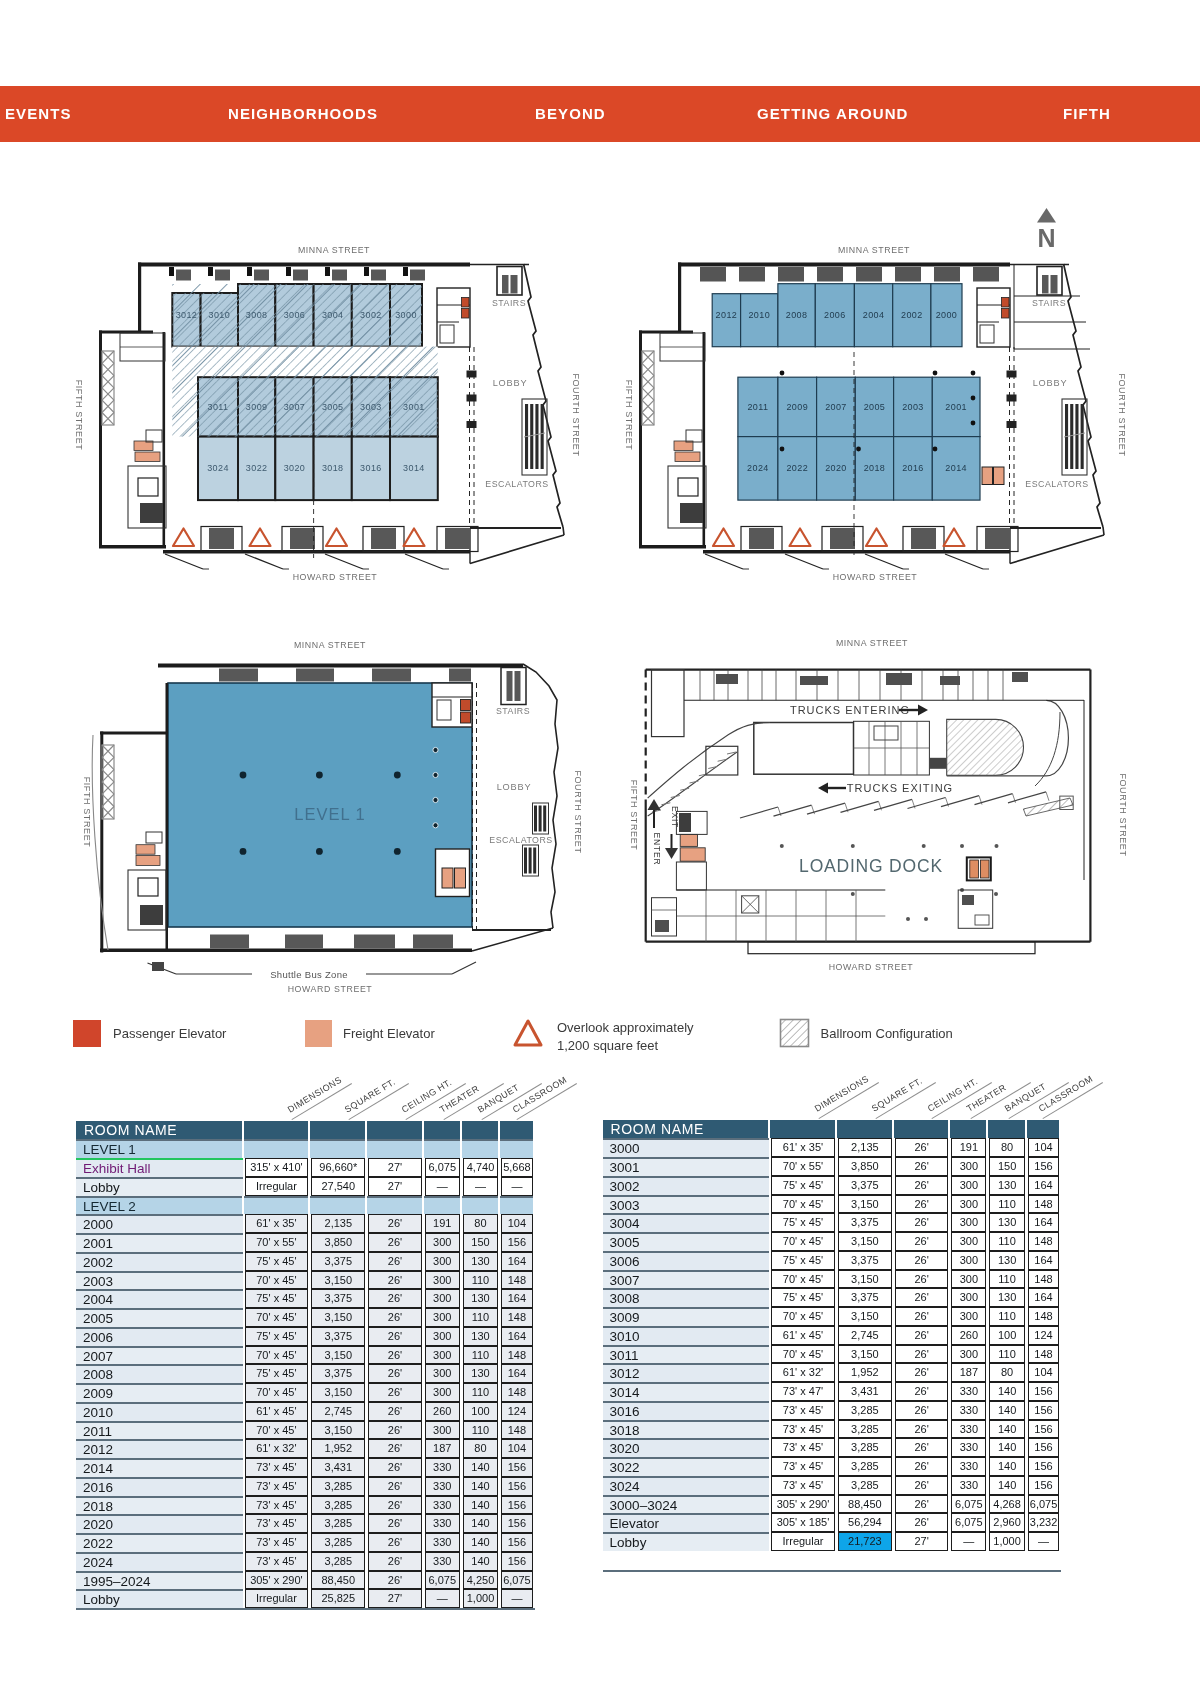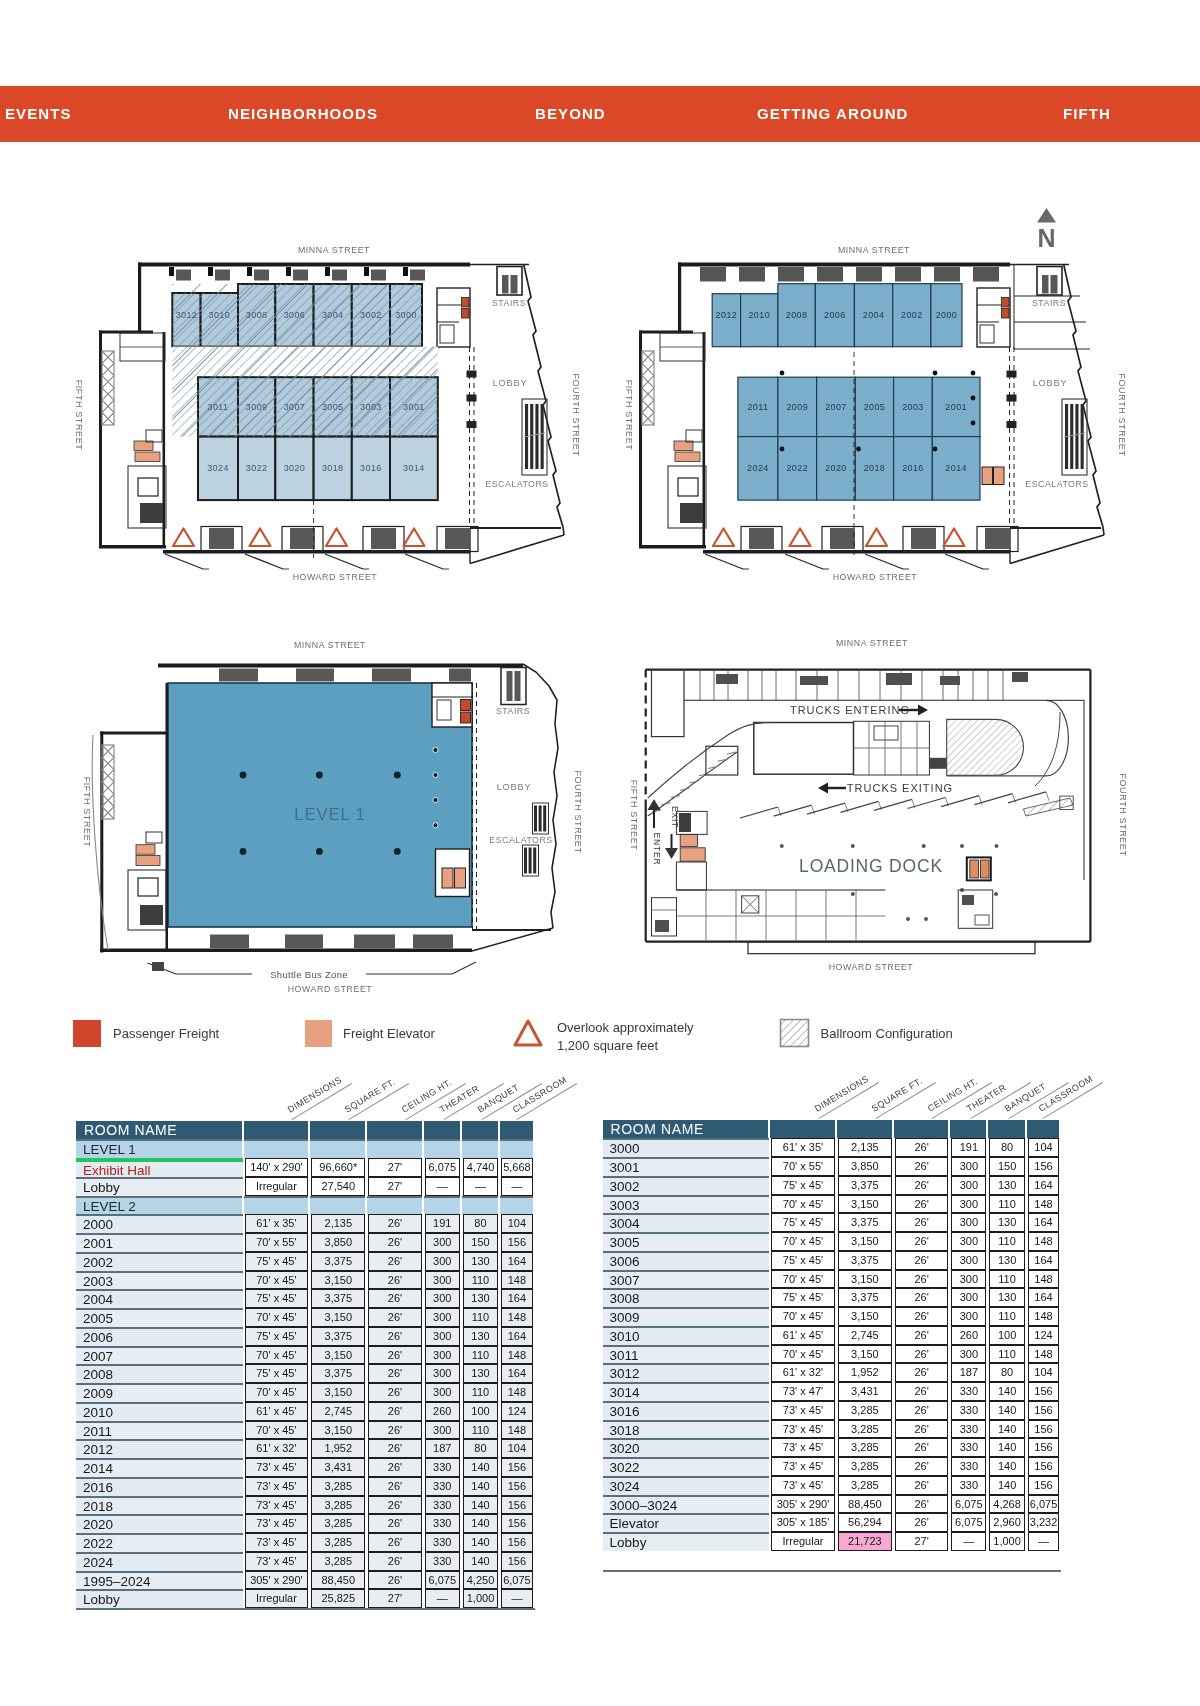--- a/index.html
+++ b/index.html
@@ -749,21 +749,21 @@
 <rect x="958.2" y="890" width="34.5" height="38.3" fill="none" stroke="#333" stroke-width="1"></rect>
 <rect x="962" y="895" width="12" height="10" fill="#4f4f4f"></rect>
 <rect x="975" y="915" width="14" height="10" fill="none" stroke="#444" stroke-width="0.9"></rect>
 
 <line x1="1046" y1="700.3" x2="1084" y2="700.3" stroke="#222" stroke-width="1"></line>
 <rect x="1059.8" y="796.1" width="13.4" height="13.4" fill="none" stroke="#555" stroke-width="1"></rect>
 </g>
 </svg>
 
 <div class="abs" style="left:72.5px;top:1019.6px;width:28.5px;height:27px;background:#D0452B;"></div>
-<div class="leg" style="left:113px;top:1026px;">Passenger Freight</div>
+<div class="leg" style="left:113px;top:1026px;">Passenger Elevator</div>
 
 <div class="abs" style="left:305px;top:1019.6px;width:27px;height:27px;background:#E7A181;"></div>
 <div class="leg" style="left:343px;top:1026px;">Freight Elevator</div>
 
 <svg class="abs" style="left:510px;top:1016px;" width="40" height="36" viewBox="0 0 40 36">
     <path d="M18,5 L5,29 L31,29 Z" fill="#fff" stroke="#C8542F" stroke-width="3" stroke-linejoin="round"></path>
   </svg>
 <div class="leg" style="left:557px;top:1019px;line-height:18px;">Overlook approximately<br>1,200 square feet</div>
 
 <svg class="abs" style="left:779px;top:1018px;" width="32" height="31" viewBox="0 0 32 31">
@@ -789,22 +789,22 @@
 <div class="tr" style="height:18.75px;">
 <div style="position:absolute;left:0;top:0;width:165.6px;height:100%;background:#B5D4E7;border-top:2px solid #5B6E7C;box-sizing:border-box;color:#152933;font-size:13.5px;line-height:18.75px;padding-left:7px;">LEVEL 1</div>
 <div style="position:absolute;left:167.6px;top:0;width:64.6px;height:100%;background:#B5D4E7;border-top:2px solid #5B6E7C;box-sizing:border-box;"></div>
 <div style="position:absolute;left:234.2px;top:0;width:55.2px;height:100%;background:#B5D4E7;border-top:2px solid #5B6E7C;box-sizing:border-box;"></div>
 <div style="position:absolute;left:291.4px;top:0;width:54.2px;height:100%;background:#B5D4E7;border-top:2px solid #5B6E7C;box-sizing:border-box;"></div>
 <div style="position:absolute;left:347.59999999999997px;top:0;width:36.3px;height:100%;background:#B5D4E7;border-top:2px solid #5B6E7C;box-sizing:border-box;"></div>
 <div style="position:absolute;left:385.9px;top:0;width:36.2px;height:100%;background:#B5D4E7;border-top:2px solid #5B6E7C;box-sizing:border-box;"></div>
 <div style="position:absolute;left:424.09999999999997px;top:0;width:32.7px;height:100%;background:#B5D4E7;border-top:2px solid #5B6E7C;box-sizing:border-box;"></div>
 </div>
 <div class="tr" style="height:18.75px;">
-<div style="position:absolute;left:0;top:0;width:166.6px;height:100%;background:#E2EAF2;border-top:4px solid #22c55e;box-sizing:border-box;color:#b91c1c;font-size:13.5px;line-height:18.75px;padding-left:7px;">Exhibit Hall</div>
-<div style="position:absolute;left:168.6px;top:0;width:63.599999999999994px;height:18.75px;background:#fff;border:1px solid #1d1d1d;box-sizing:border-box;color:#15191c;font-size:11px;line-height:16.75px;text-align:center;">140' x 290'</div>
+<div style="position:absolute;left:0;top:0;width:166.6px;height:100%;background:#E2EAF2;border-top:2px solid #22c55e;box-sizing:border-box;color:#701a75;font-size:13.5px;line-height:18.75px;padding-left:7px;">Exhibit Hall</div>
+<div style="position:absolute;left:168.6px;top:0;width:63.599999999999994px;height:18.75px;background:#fff;border:1px solid #1d1d1d;box-sizing:border-box;color:#15191c;font-size:11px;line-height:16.75px;text-align:center;">315' x 410'</div>
 <div style="position:absolute;left:235.2px;top:0;width:54.2px;height:18.75px;background:#fff;border:1px solid #1d1d1d;box-sizing:border-box;color:#15191c;font-size:11px;line-height:16.75px;text-align:center;">96,660*</div>
 <div style="position:absolute;left:292.4px;top:0;width:53.2px;height:18.75px;background:#fff;border:1px solid #1d1d1d;box-sizing:border-box;color:#15191c;font-size:11px;line-height:16.75px;text-align:center;">27'</div>
 <div style="position:absolute;left:348.59999999999997px;top:0;width:35.3px;height:18.75px;background:#fff;border:1px solid #1d1d1d;box-sizing:border-box;color:#15191c;font-size:11px;line-height:16.75px;text-align:center;">6,075</div>
 <div style="position:absolute;left:386.9px;top:0;width:35.2px;height:18.75px;background:#fff;border:1px solid #1d1d1d;box-sizing:border-box;color:#15191c;font-size:11px;line-height:16.75px;text-align:center;">4,740</div>
 <div style="position:absolute;left:425.09999999999997px;top:0;width:31.700000000000003px;height:18.75px;background:#fff;border:1px solid #1d1d1d;box-sizing:border-box;color:#15191c;font-size:11px;line-height:16.75px;text-align:center;">5,668</div>
 </div>
 <div class="tr" style="height:18.75px;">
 <div style="position:absolute;left:0;top:0;width:166.6px;height:100%;background:#E6EDF3;border-top:2px solid #5B6E7C;box-sizing:border-box;color:#15191c;font-size:13.5px;line-height:18.75px;padding-left:7px;">Lobby</div>
 <div style="position:absolute;left:168.6px;top:0;width:63.599999999999994px;height:18.75px;background:#fff;border:1px solid #1d1d1d;box-sizing:border-box;color:#15191c;font-size:11px;line-height:16.75px;text-align:center;">Irregular</div>
 <div style="position:absolute;left:235.2px;top:0;width:54.2px;height:18.75px;background:#fff;border:1px solid #1d1d1d;box-sizing:border-box;color:#15191c;font-size:11px;line-height:16.75px;text-align:center;">27,540</div>
@@ -1209,21 +1209,21 @@
 <div style="position:absolute;left:168.6px;top:0;width:63.599999999999994px;height:18.75px;background:#fff;border:1px solid #1d1d1d;box-sizing:border-box;color:#15191c;font-size:11px;line-height:16.75px;text-align:center;">305' x 185'</div>
 <div style="position:absolute;left:235.2px;top:0;width:54.2px;height:18.75px;background:#fff;border:1px solid #1d1d1d;box-sizing:border-box;color:#15191c;font-size:11px;line-height:16.75px;text-align:center;">56,294</div>
 <div style="position:absolute;left:292.4px;top:0;width:53.2px;height:18.75px;background:#fff;border:1px solid #1d1d1d;box-sizing:border-box;color:#15191c;font-size:11px;line-height:16.75px;text-align:center;">26'</div>
 <div style="position:absolute;left:348.59999999999997px;top:0;width:35.3px;height:18.75px;background:#fff;border:1px solid #1d1d1d;box-sizing:border-box;color:#15191c;font-size:11px;line-height:16.75px;text-align:center;">6,075</div>
 <div style="position:absolute;left:386.9px;top:0;width:35.2px;height:18.75px;background:#fff;border:1px solid #1d1d1d;box-sizing:border-box;color:#15191c;font-size:11px;line-height:16.75px;text-align:center;">2,960</div>
 <div style="position:absolute;left:425.09999999999997px;top:0;width:31.700000000000003px;height:18.75px;background:#fff;border:1px solid #1d1d1d;box-sizing:border-box;color:#15191c;font-size:11px;line-height:16.75px;text-align:center;">3,232</div>
 </div>
 <div class="tr" style="height:18.75px;">
 <div style="position:absolute;left:0;top:0;width:166.6px;height:100%;background:#E6EDF3;border-top:2px solid #5B6E7C;box-sizing:border-box;color:#15191c;font-size:13.5px;line-height:18.75px;padding-left:7px;">Lobby</div>
 <div style="position:absolute;left:168.6px;top:0;width:63.599999999999994px;height:18.75px;background:#fff;border:1px solid #1d1d1d;box-sizing:border-box;color:#15191c;font-size:11px;line-height:16.75px;text-align:center;">Irregular</div>
-<div style="position:absolute;left:235.2px;top:0;width:54.2px;height:18.75px;background:#f9a8d4;border:1px solid #1d1d1d;box-sizing:border-box;color:#15191c;font-size:11px;line-height:16.75px;text-align:center;">21,723</div>
+<div style="position:absolute;left:235.2px;top:0;width:54.2px;height:18.75px;background:#0ea5e9;border:1px solid #1d1d1d;box-sizing:border-box;color:#15191c;font-size:11px;line-height:16.75px;text-align:center;">21,723</div>
 <div style="position:absolute;left:292.4px;top:0;width:53.2px;height:18.75px;background:#fff;border:1px solid #1d1d1d;box-sizing:border-box;color:#15191c;font-size:11px;line-height:16.75px;text-align:center;">27'</div>
 <div style="position:absolute;left:348.59999999999997px;top:0;width:35.3px;height:18.75px;background:#fff;border:1px solid #1d1d1d;box-sizing:border-box;color:#15191c;font-size:11px;line-height:16.75px;text-align:center;">—</div>
 <div style="position:absolute;left:386.9px;top:0;width:35.2px;height:18.75px;background:#fff;border:1px solid #1d1d1d;box-sizing:border-box;color:#15191c;font-size:11px;line-height:16.75px;text-align:center;">1,000</div>
 <div style="position:absolute;left:425.09999999999997px;top:0;width:31.700000000000003px;height:18.75px;background:#fff;border:1px solid #1d1d1d;box-sizing:border-box;color:#15191c;font-size:11px;line-height:16.75px;text-align:center;">—</div>
 </div>
 <div style="position:absolute;left:0;top:450.0px;width:100%;height:0;border-top:2px solid #5B6E7C;"></div>
 </div>
 
 <div class="rlab" style="left:292.2px;top:1105px;width:66px;">DIMENSIONS</div>
 

